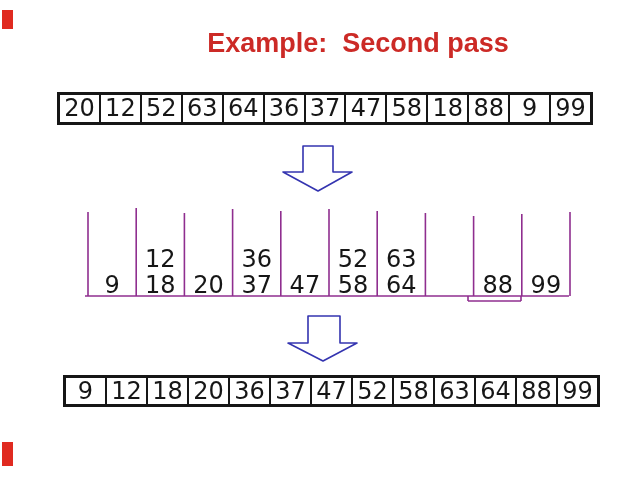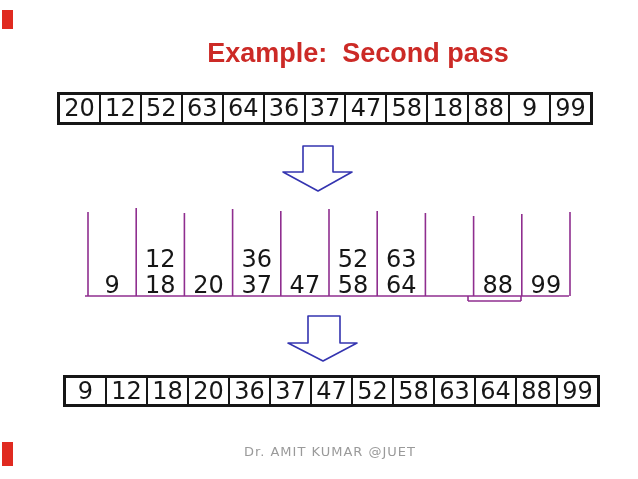--- a/index.html
+++ b/index.html
@@ -5,21 +5,21 @@
   html,body { margin:0; padding:0; background:#ffffff; }
   .slide {
     position:relative; width:638px; height:479px; background:#ffffff;
     font-family:"DejaVu Sans", sans-serif; overflow:hidden;
   }
   .accent { position:absolute; left:2px; width:11px; background:var(--accent-red,#e02a20); }
   .accent-top { top:10px; height:19px; }
   .accent-bottom { top:442px; height:24px; }
 
   .title {
-    position:absolute; top:38px; left:calc(50% + 39px); transform:translateX(-50%);
+    position:absolute; top:28px; left:calc(50% + 39px); transform:translateX(-50%);
     margin:0; font-family:"Liberation Sans", sans-serif; font-weight:bold;
     font-size:27px; line-height:1.15; color:var(--title-red,#cc2a26); white-space:pre;
   }
 
   .array {
     position:absolute; display:flex; background:#ffffff;
     border:3px solid var(--number-ink,#161616); box-sizing:border-box;
   }
   .array-top { left:57px; top:92px; width:536px; height:33px; }
   .array-bottom { left:63px; top:375px; width:537px; height:32px; }
@@ -146,15 +146,14 @@
       <div class="cell">37</div>
       <div class="cell">47</div>
       <div class="cell">52</div>
       <div class="cell">58</div>
       <div class="cell">63</div>
       <div class="cell">64</div>
       <div class="cell">88</div>
       <div class="cell">99</div>
     </div>
 
-  <div class="footer">Dr. AMIT KUMAR @JUET</div>
 
 </div>
 
 </body></html>

